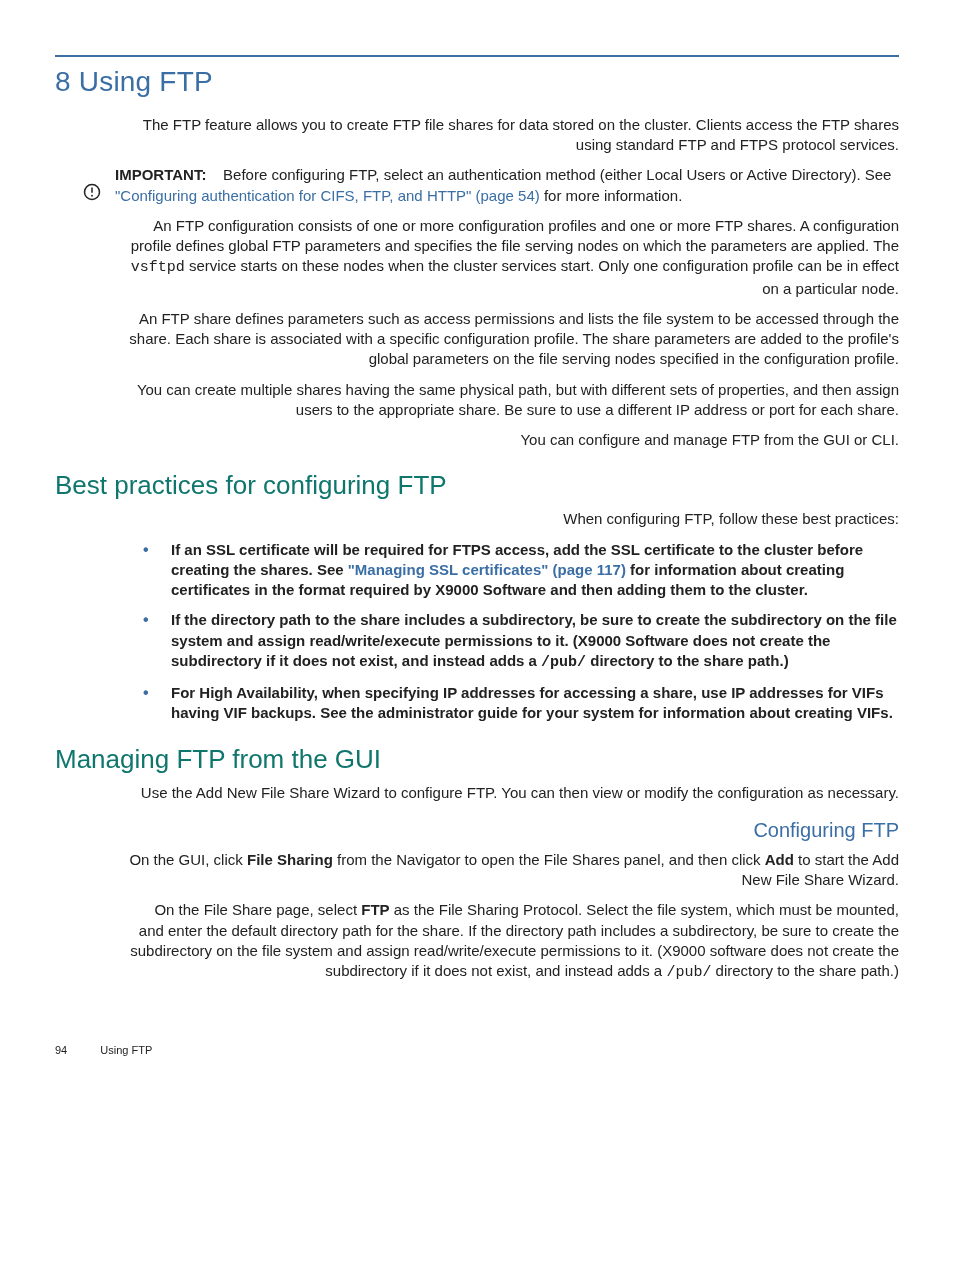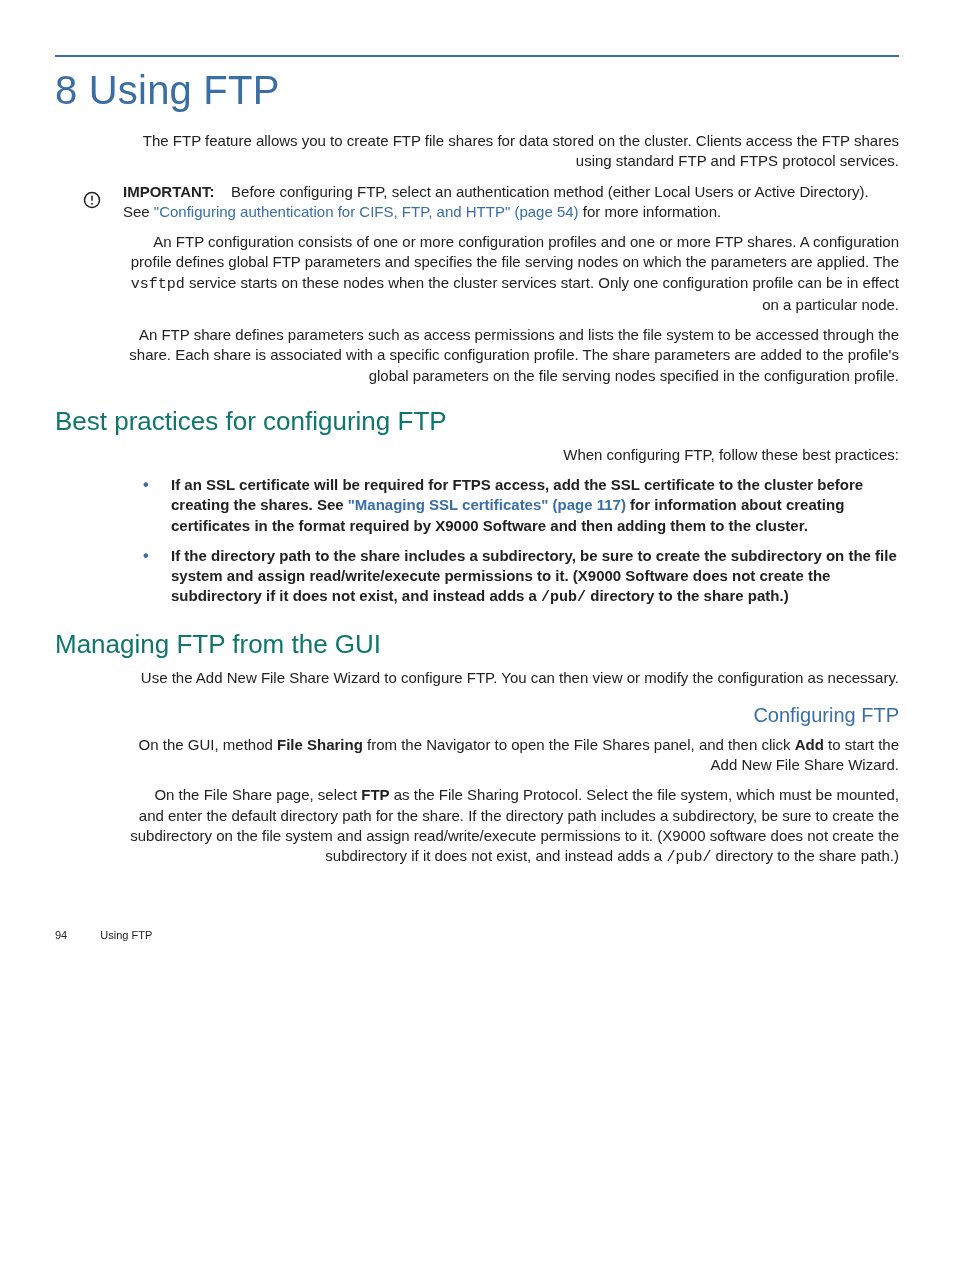--- a/index.html
+++ b/index.html
@@ -13,21 +13,21 @@
     box-sizing: border-box;
     background: #fff;
   }
   .rule {
     border-top: 2px solid #3a6ea5;
     margin-bottom: 6px;
   }
   h1.chapter-title {
     font-family: Arial, Helvetica, sans-serif;
     font-weight: 300;
-    font-size: 40px;
+    font-size: 28px;
     color: #3a6ea5;
     margin: 0 0 14px 0;
     letter-spacing: 0.2px;
   }
   h2.section-title {
     font-family: Arial, Helvetica, sans-serif;
     font-weight: 300;
     font-size: 26px;
     color: #0f766e;
     margin: 18px 0 6px 0;
@@ -42,26 +42,26 @@
   }
   .body-indent {
     margin-left: 72px;
     text-align: right;
   }
   p {
     margin: 6px 0 10px 0;
   }
   .admon {
     display: flex;
-    align-items: center;
+    align-items: flex-end;
     margin-left: 28px;
     margin-right: 0;
     margin-top: 8px;
     margin-bottom: 10px;
-    gap: 22px;
+    gap: 14px;
   }
   .admon .icon {
     flex: 0 0 auto;
     margin-top: 2px;
   }
   .admon .icon svg {
     width: 18px;
     height: 18px;
   }
   .admon .text {
@@ -134,44 +134,47 @@
     <span class="label">IMPORTANT:</span>
     &nbsp;&nbsp;&nbsp;<span>Before configuring FTP, select an authentication method (either Local Users or Active Directory). See </span><a class="link" href="#">"Configuring authentication for CIFS, FTP, and HTTP" (page 54)</a><span> for more information.</span>
   </div>
 </div>
 
 <div class="body-indent">
   <p>
     <span>An FTP configuration consists of one or more configuration profiles and one or more FTP shares. A configuration profile defines global FTP parameters and specifies the file serving nodes on which the parameters are applied. The </span><span class="mono">vsftpd</span><span> service starts on these nodes when the cluster services start. Only one configuration profile can be in effect on a particular node.</span>
   </p>
   <p>An FTP share defines parameters such as access permissions and lists the file system to be accessed through the share. Each share is associated with a specific configuration profile. The share parameters are added to the profile's global parameters on the file serving nodes specified in the configuration profile.</p>
+  <p>You can create multiple shares having the same physical path, but with different sets of properties, and then assign users to the appropriate share. Be sure to use a different IP address or port for each share.</p>
+  <p>You can configure and manage FTP from the GUI or CLI.</p>
 </div>
 
 <h2 class="section-title">Best practices for configuring FTP</h2>
 <div class="body-indent">
   <p>When configuring FTP, follow these best practices:</p>
 </div>
 <ul class="bullets">
   <li>
     <span>If an SSL certificate will be required for FTPS access, add the SSL certificate to the cluster before creating the shares. See </span><a class="link" href="#">"Managing SSL certificates" (page 117)</a><span> for information about creating certificates in the format required by X9000 Software and then adding them to the cluster.</span>
   </li>
   <li>
     <span>If the directory path to the share includes a subdirectory, be sure to create the subdirectory on the file system and assign read/write/execute permissions to it. (X9000 Software does not create the subdirectory if it does not exist, and instead adds a </span><span class="mono">/pub/</span><span> directory to the share path.)</span>
   </li>
+  <li>For High Availability, when specifying IP addresses for accessing a share, use IP addresses for VIFs having VIF backups. See the administrator guide for your system for information about creating VIFs.</li>
 </ul>
 
 <h2 class="section-title">Managing FTP from the GUI</h2>
 <div class="body-indent">
   <p>Use the Add New File Share Wizard to configure FTP. You can then view or modify the configuration as necessary.</p>
 </div>
 
 <h3 class="subsection-title">Configuring FTP</h3>
 <div class="body-indent">
   <p>
-    <span>On the GUI, method </span><b>File Sharing</b><span> from the Navigator to open the File Shares panel, and then click </span><b>Add</b><span> to start the Add New File Share Wizard.</span>
+    <span>On the GUI, click </span><b>File Sharing</b><span> from the Navigator to open the File Shares panel, and then click </span><b>Add</b><span> to start the Add New File Share Wizard.</span>
   </p>
   <p>
     <span>On the File Share page, select </span><b>FTP</b><span> as the File Sharing Protocol. Select the file system, which must be mounted, and enter the default directory path for the share. If the directory path includes a subdirectory, be sure to create the subdirectory on the file system and assign read/write/execute permissions to it. (X9000 software does not create the subdirectory if it does not exist, and instead adds a </span><span class="mono">/pub/</span><span> directory to the share path.)</span>
   </p>
 </div>
 
 <div class="footer">
   <span class="pg">94</span>
   <span>Using FTP</span>
 </div>

